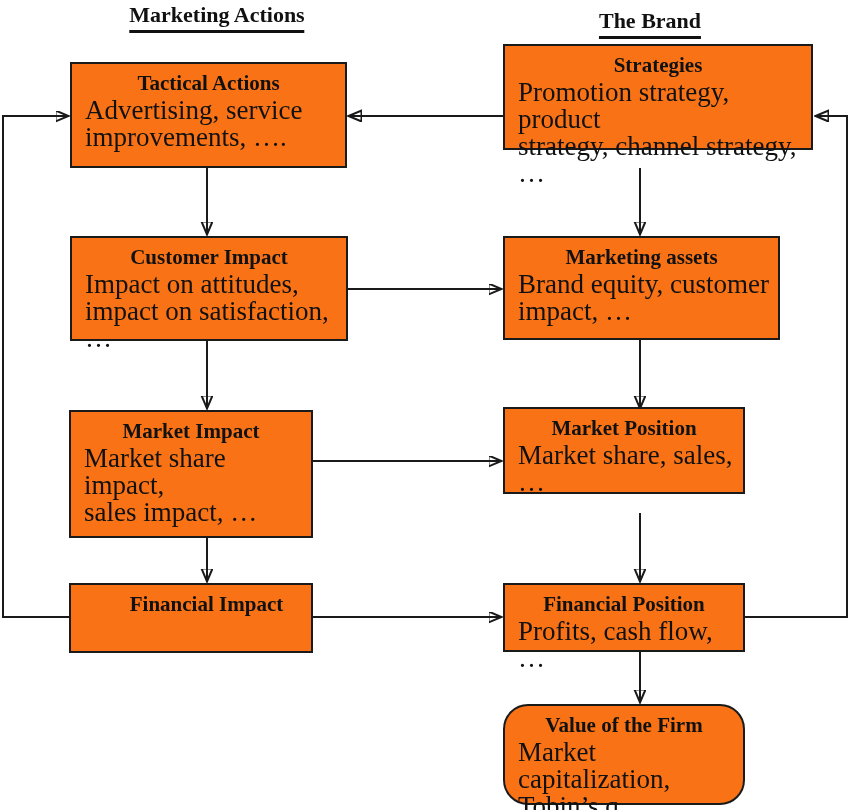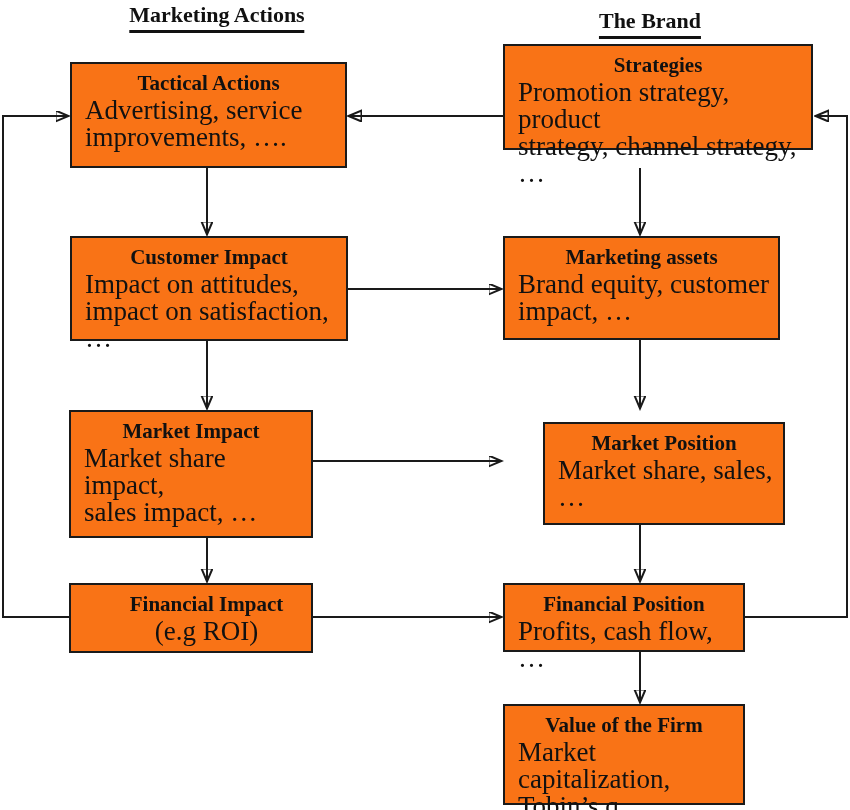--- a/index.html
+++ b/index.html
@@ -63,23 +63,23 @@
     stroke-width: 2;
     fill: none;
   }
   
   .b-tactical   { left: 70px;  top: 62px;  width: 277px; height: 106px; }
   .b-customer   { left: 70px;  top: 236px; width: 278px; height: 105px; }
   .b-mimpact    { left: 69px;  top: 410px; width: 244px; height: 128px; }
   .b-fimpact    { left: 69px;  top: 583px; width: 244px; height: 70px; padding-left: 31px;  }
   .b-strategies { left: 503px; top: 44px;  width: 310px; height: 106px; }
   .b-assets     { left: 503px; top: 236px; width: 277px; height: 104px; }
-  .b-mposition  { left: 503px; top: 422px; width: 242px; height: 103px; margin-left: 40px; }
+  .b-mposition  { left: 503px; top: 407px; width: 242px; height: 87px; }
   .b-fposition  { left: 503px; top: 583px; width: 242px; height: 69px;  }
-  .b-value      { left: 503px; top: 704px; width: 242px; height: 101px; }
+  .b-value      { left: 503px; top: 704px; width: 242px; height: 101px; border-radius: 25px; }
   .h-left  { left: 217px; top: 2px; text-align: right; }
   .h-right { left: 650px; top: 8px; }
 </style>
 </head>
 <body>
 
 <div class="stage">
 
   <svg class="connectors" viewBox="0 0 850 810" xmlns="http://www.w3.org/2000/svg">
     <defs>
@@ -122,21 +122,20 @@
   </div>
 
   <div class="node b-mimpact">
     <div class="title">Market Impact</div>
     <div class="body">Market share impact,
 sales impact, …</div>
   </div>
 
   <div class="node b-fimpact center-body">
     <div class="title">Financial Impact</div>
-    <div class="body">(e.g ROI)</div>
   </div>
 
   <div class="node b-strategies">
     <div class="title">Strategies</div>
     <div class="body">Promotion strategy, product
 strategy, channel strategy, …</div>
   </div>
 
   <div class="node b-assets">
     <div class="title">Marketing assets</div>

